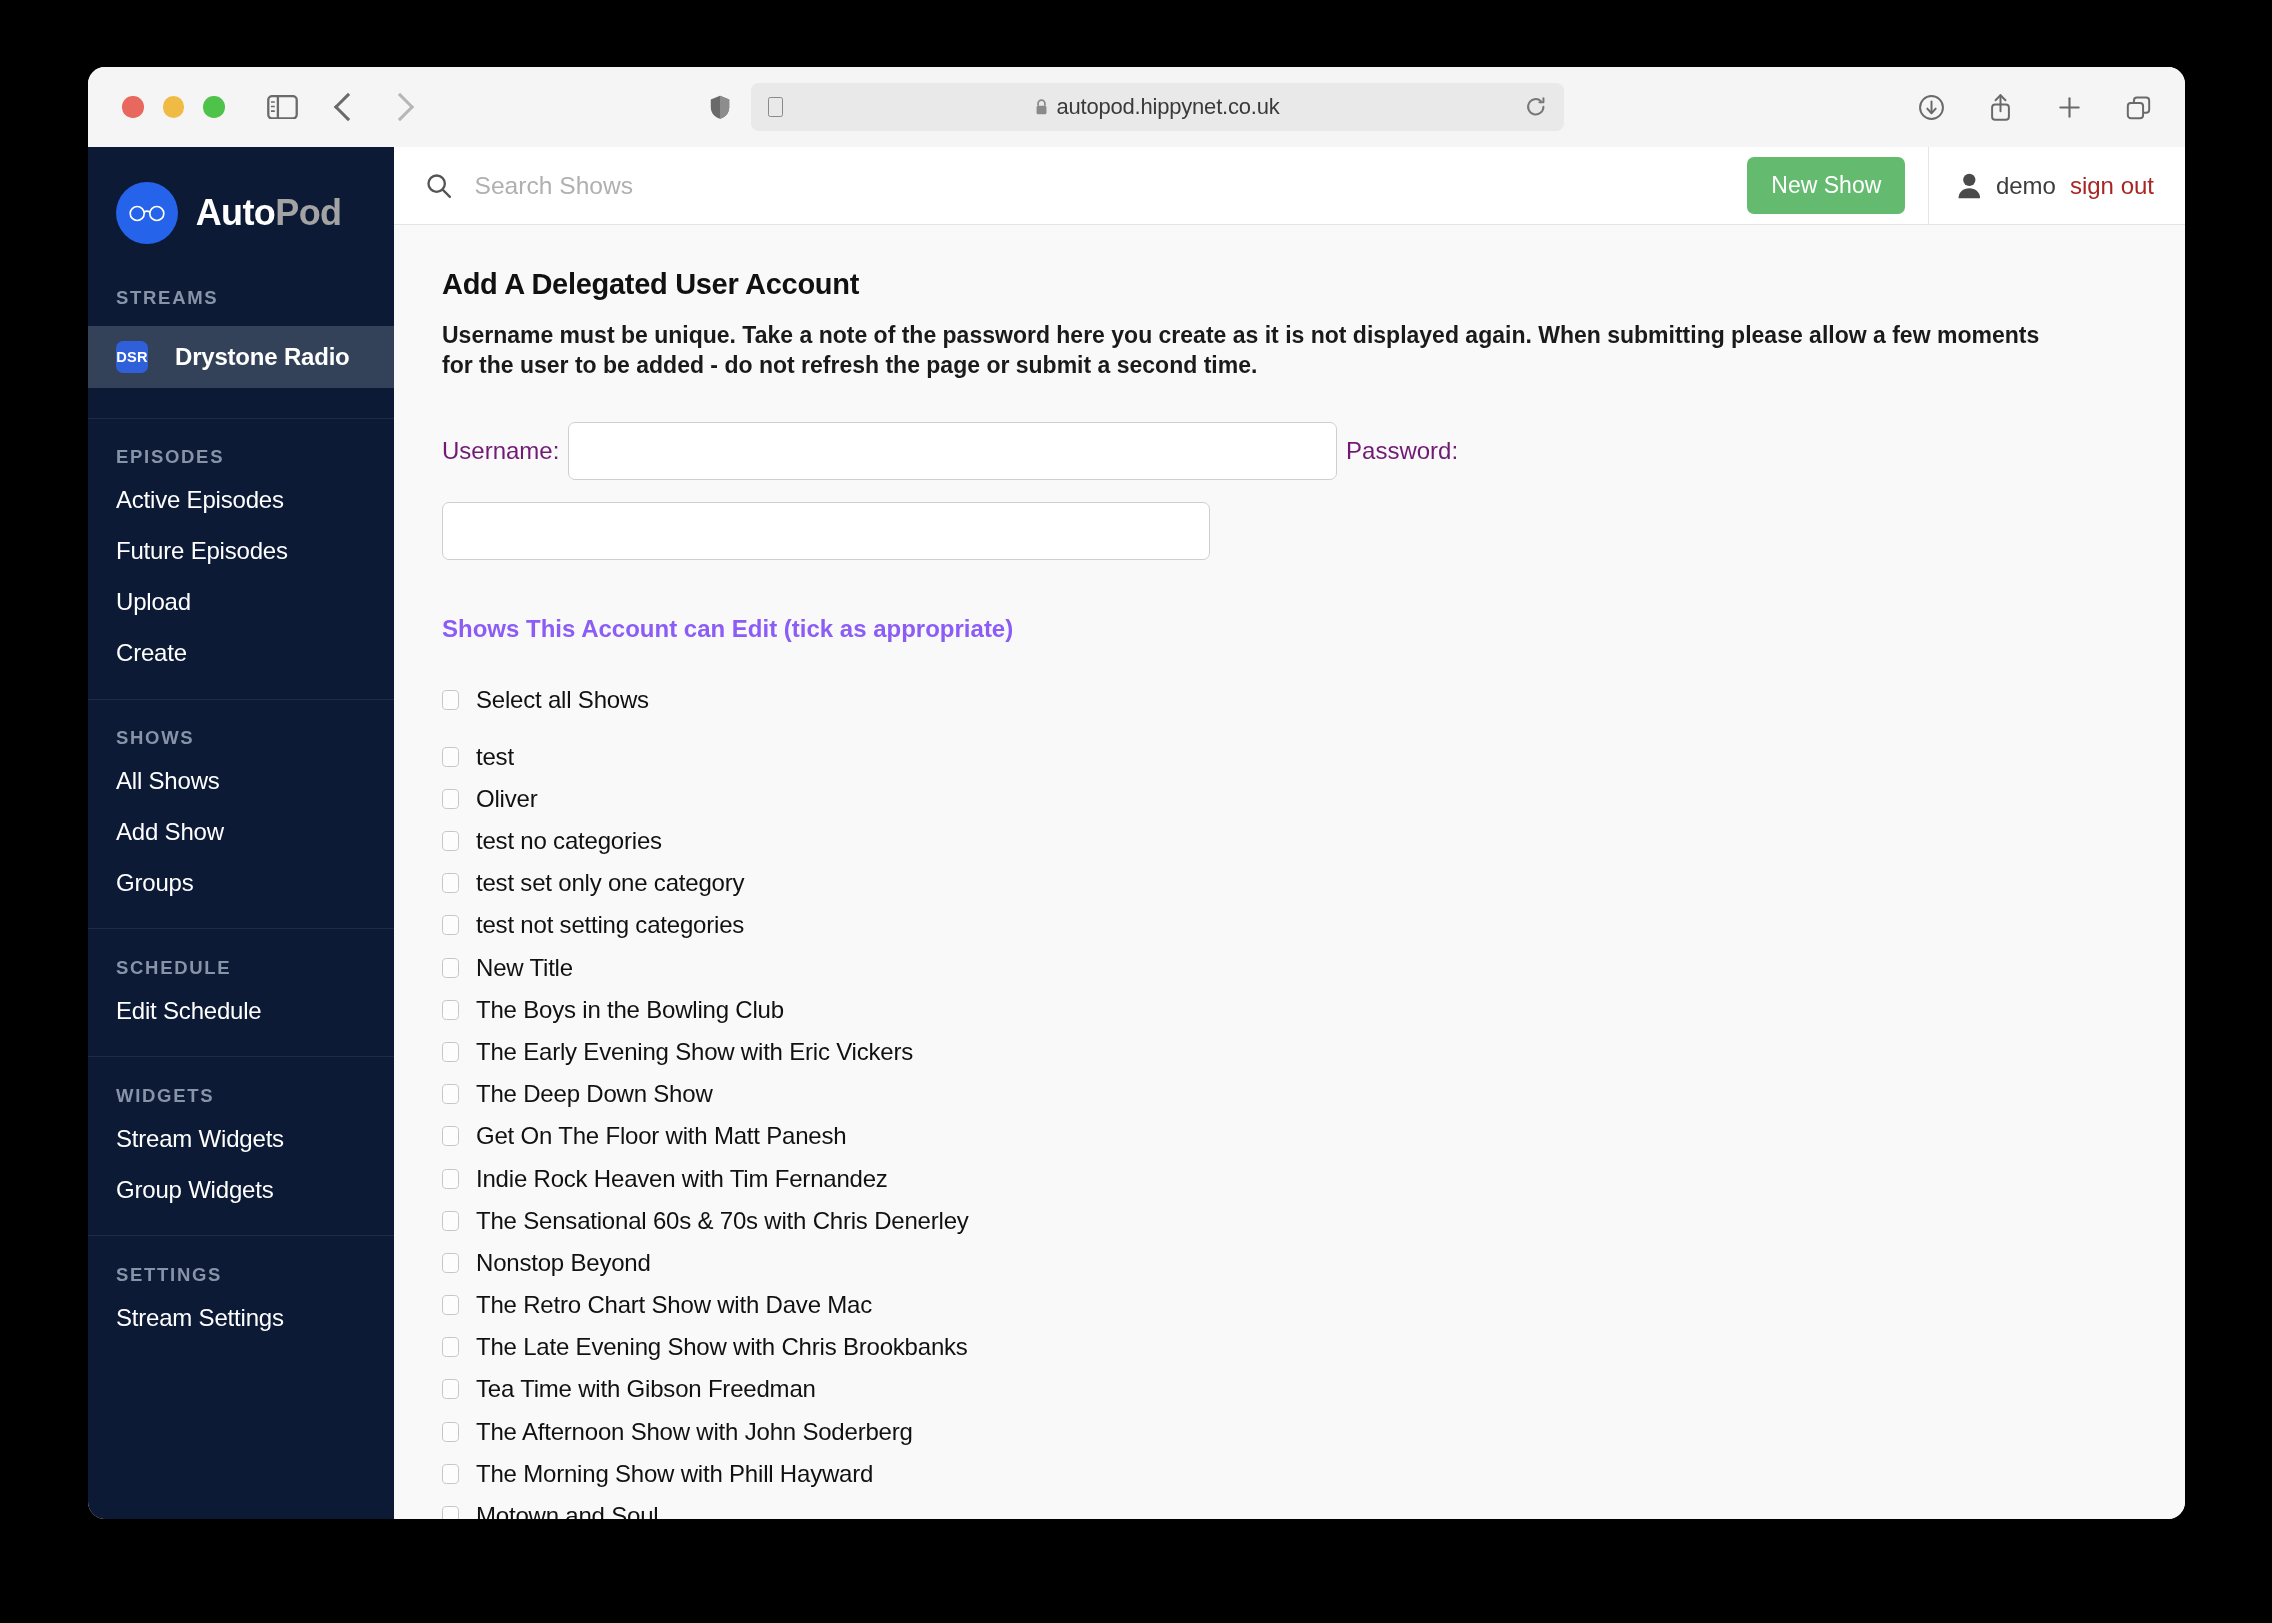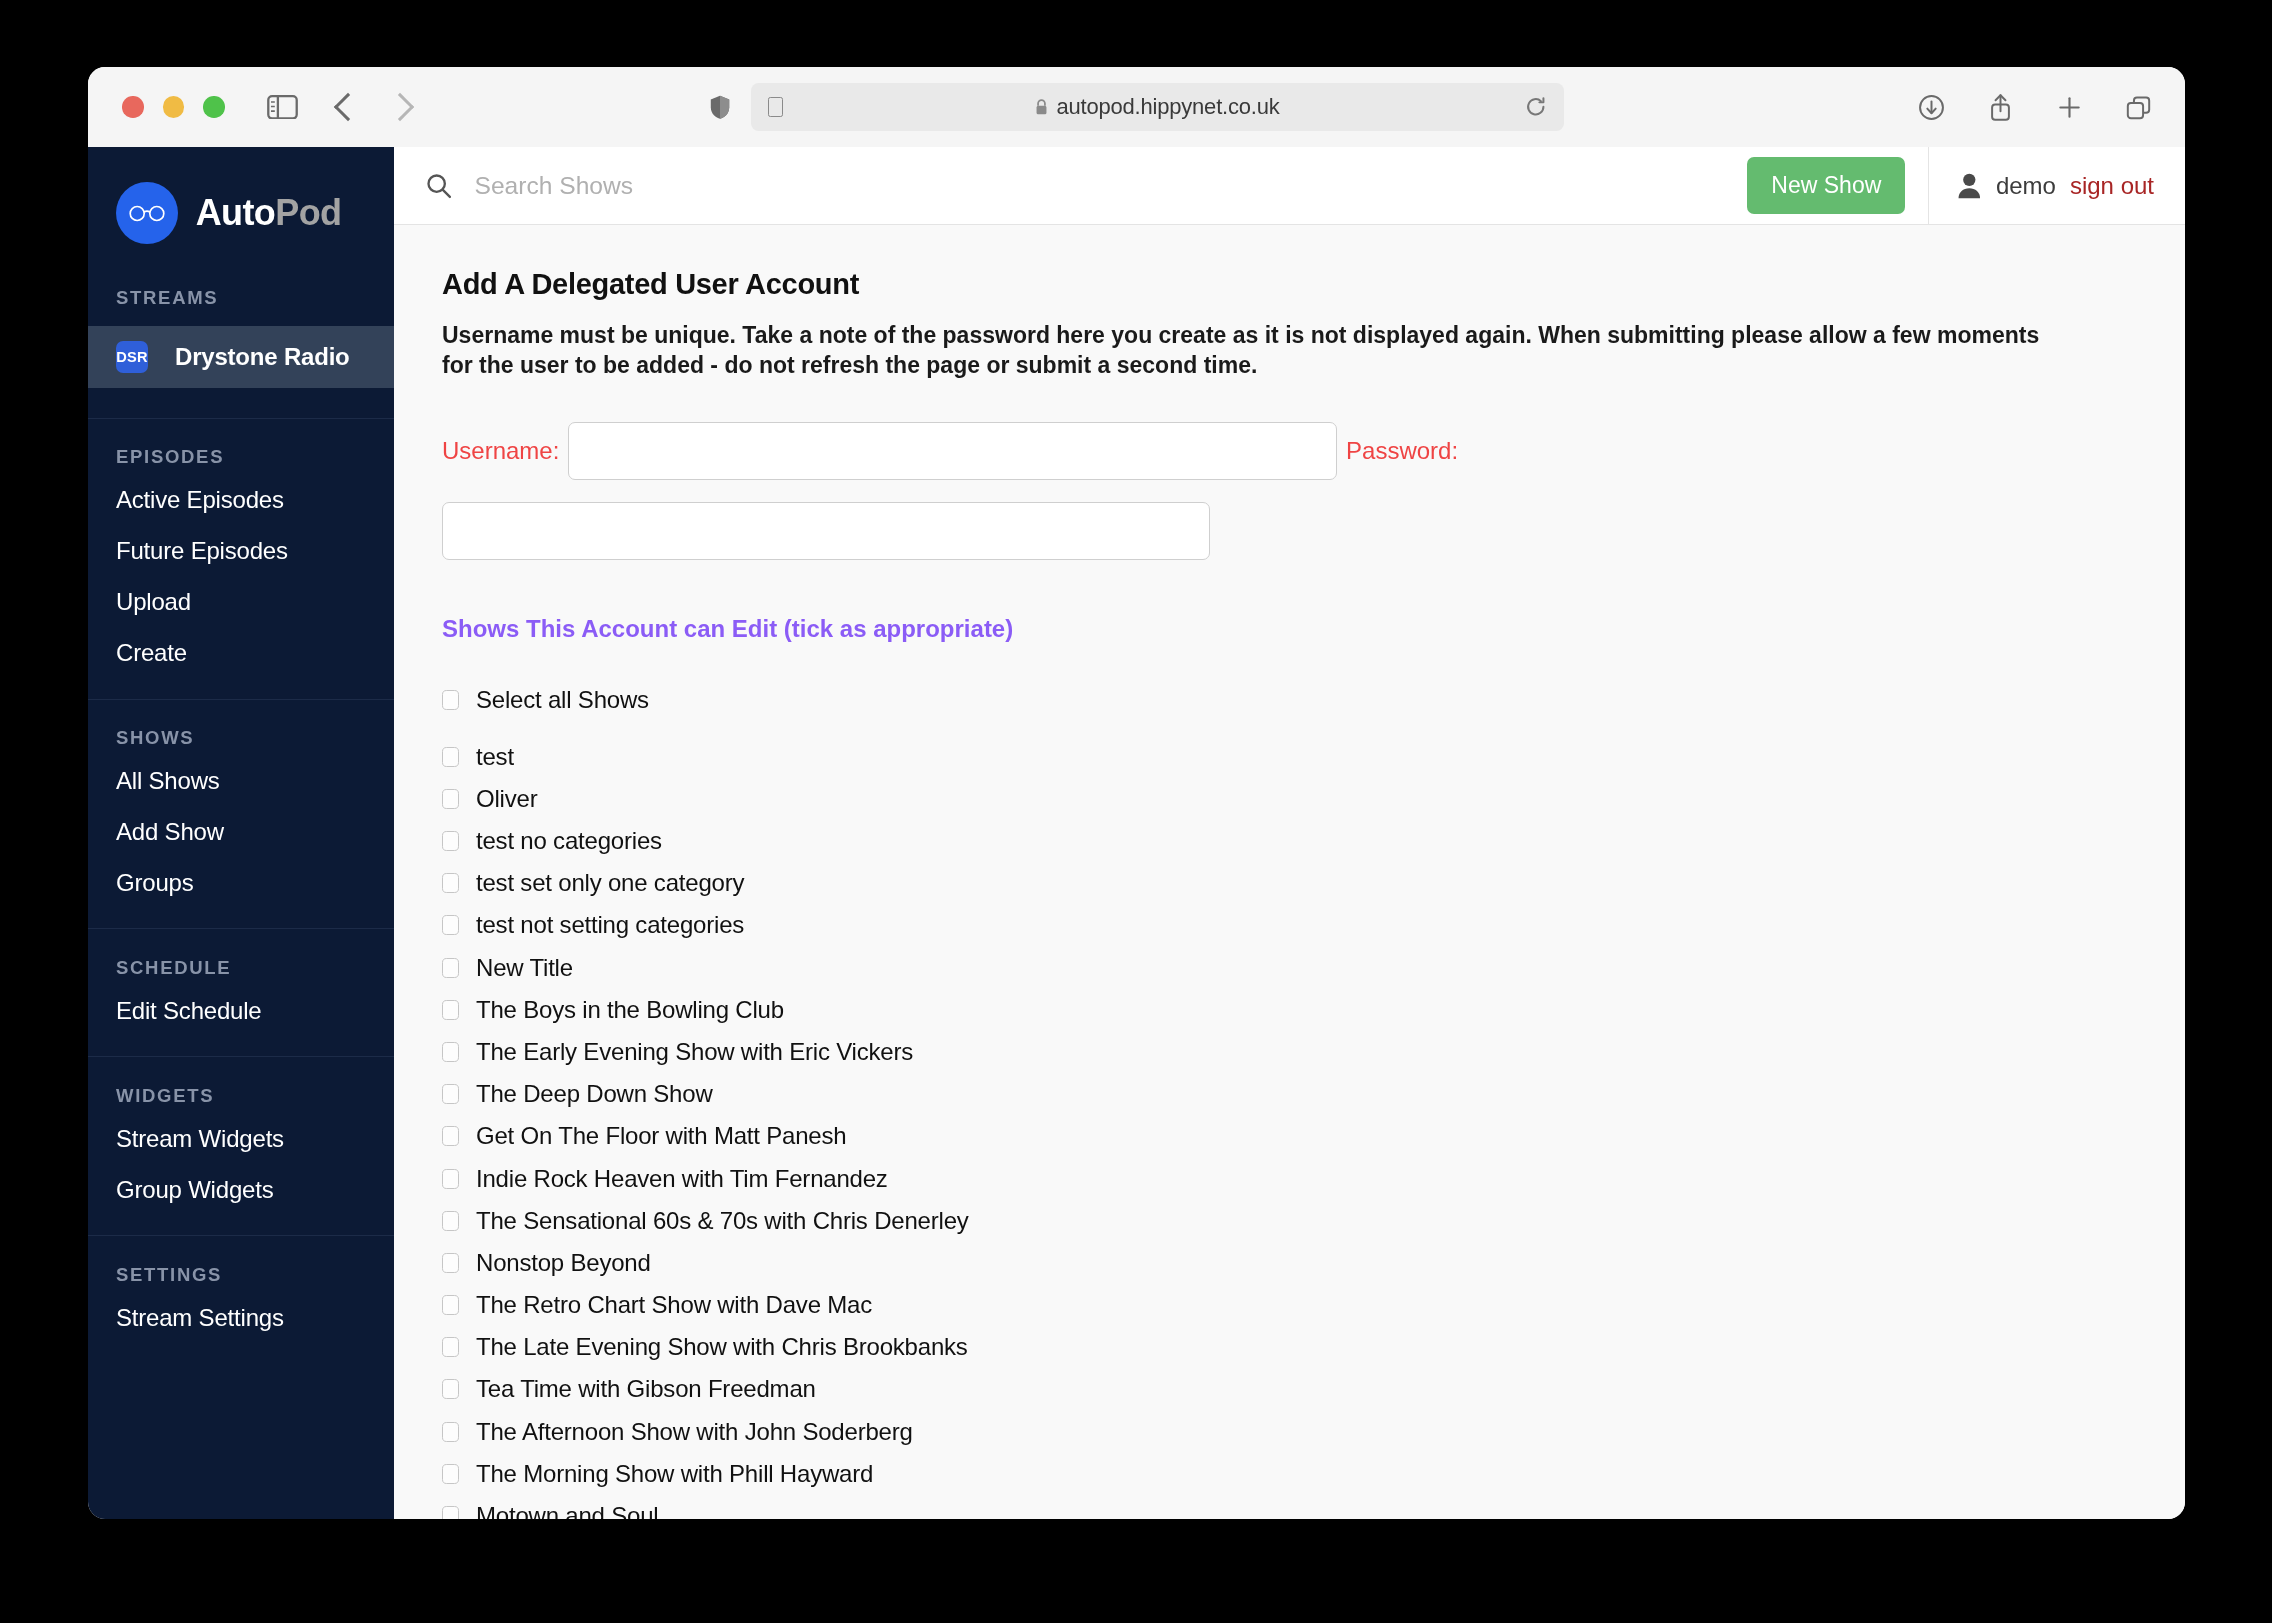--- a/index.html
+++ b/index.html
@@ -172,21 +172,21 @@
 
   
   .content { flex: 1; overflow: hidden; padding: 43px 48px 0 48px; }
   .page-title { font-size: 29px; font-weight: bold; color: #111; letter-spacing: -0.3px; }
   .page-desc {
     font-size: 23px; color: #1a1a1a; line-height: 1.33;
     margin-top: 18.5px; max-width: 1623px; font-weight: bold;
   }
 
   .form-row { display: flex; align-items: center; margin-top: 41px; }
-  .field-label { font-size: 24px; color: #ef4444; }
+  .field-label { font-size: 24px; color: #701a75; }
   .text-input {
     border: 1.5px solid #cfcfcf; border-radius: 7px;
     background: #ffffff;
     height: 58px; outline: none;
     font-family: "Liberation Sans", sans-serif;
     font-size: 23px; padding: 0 14px;
   }
   .username-input { width: 769px; margin-left: 8.5px; margin-right: 9.2px; }
   .password-input { width: 768px; margin-top: 22px; }
 

